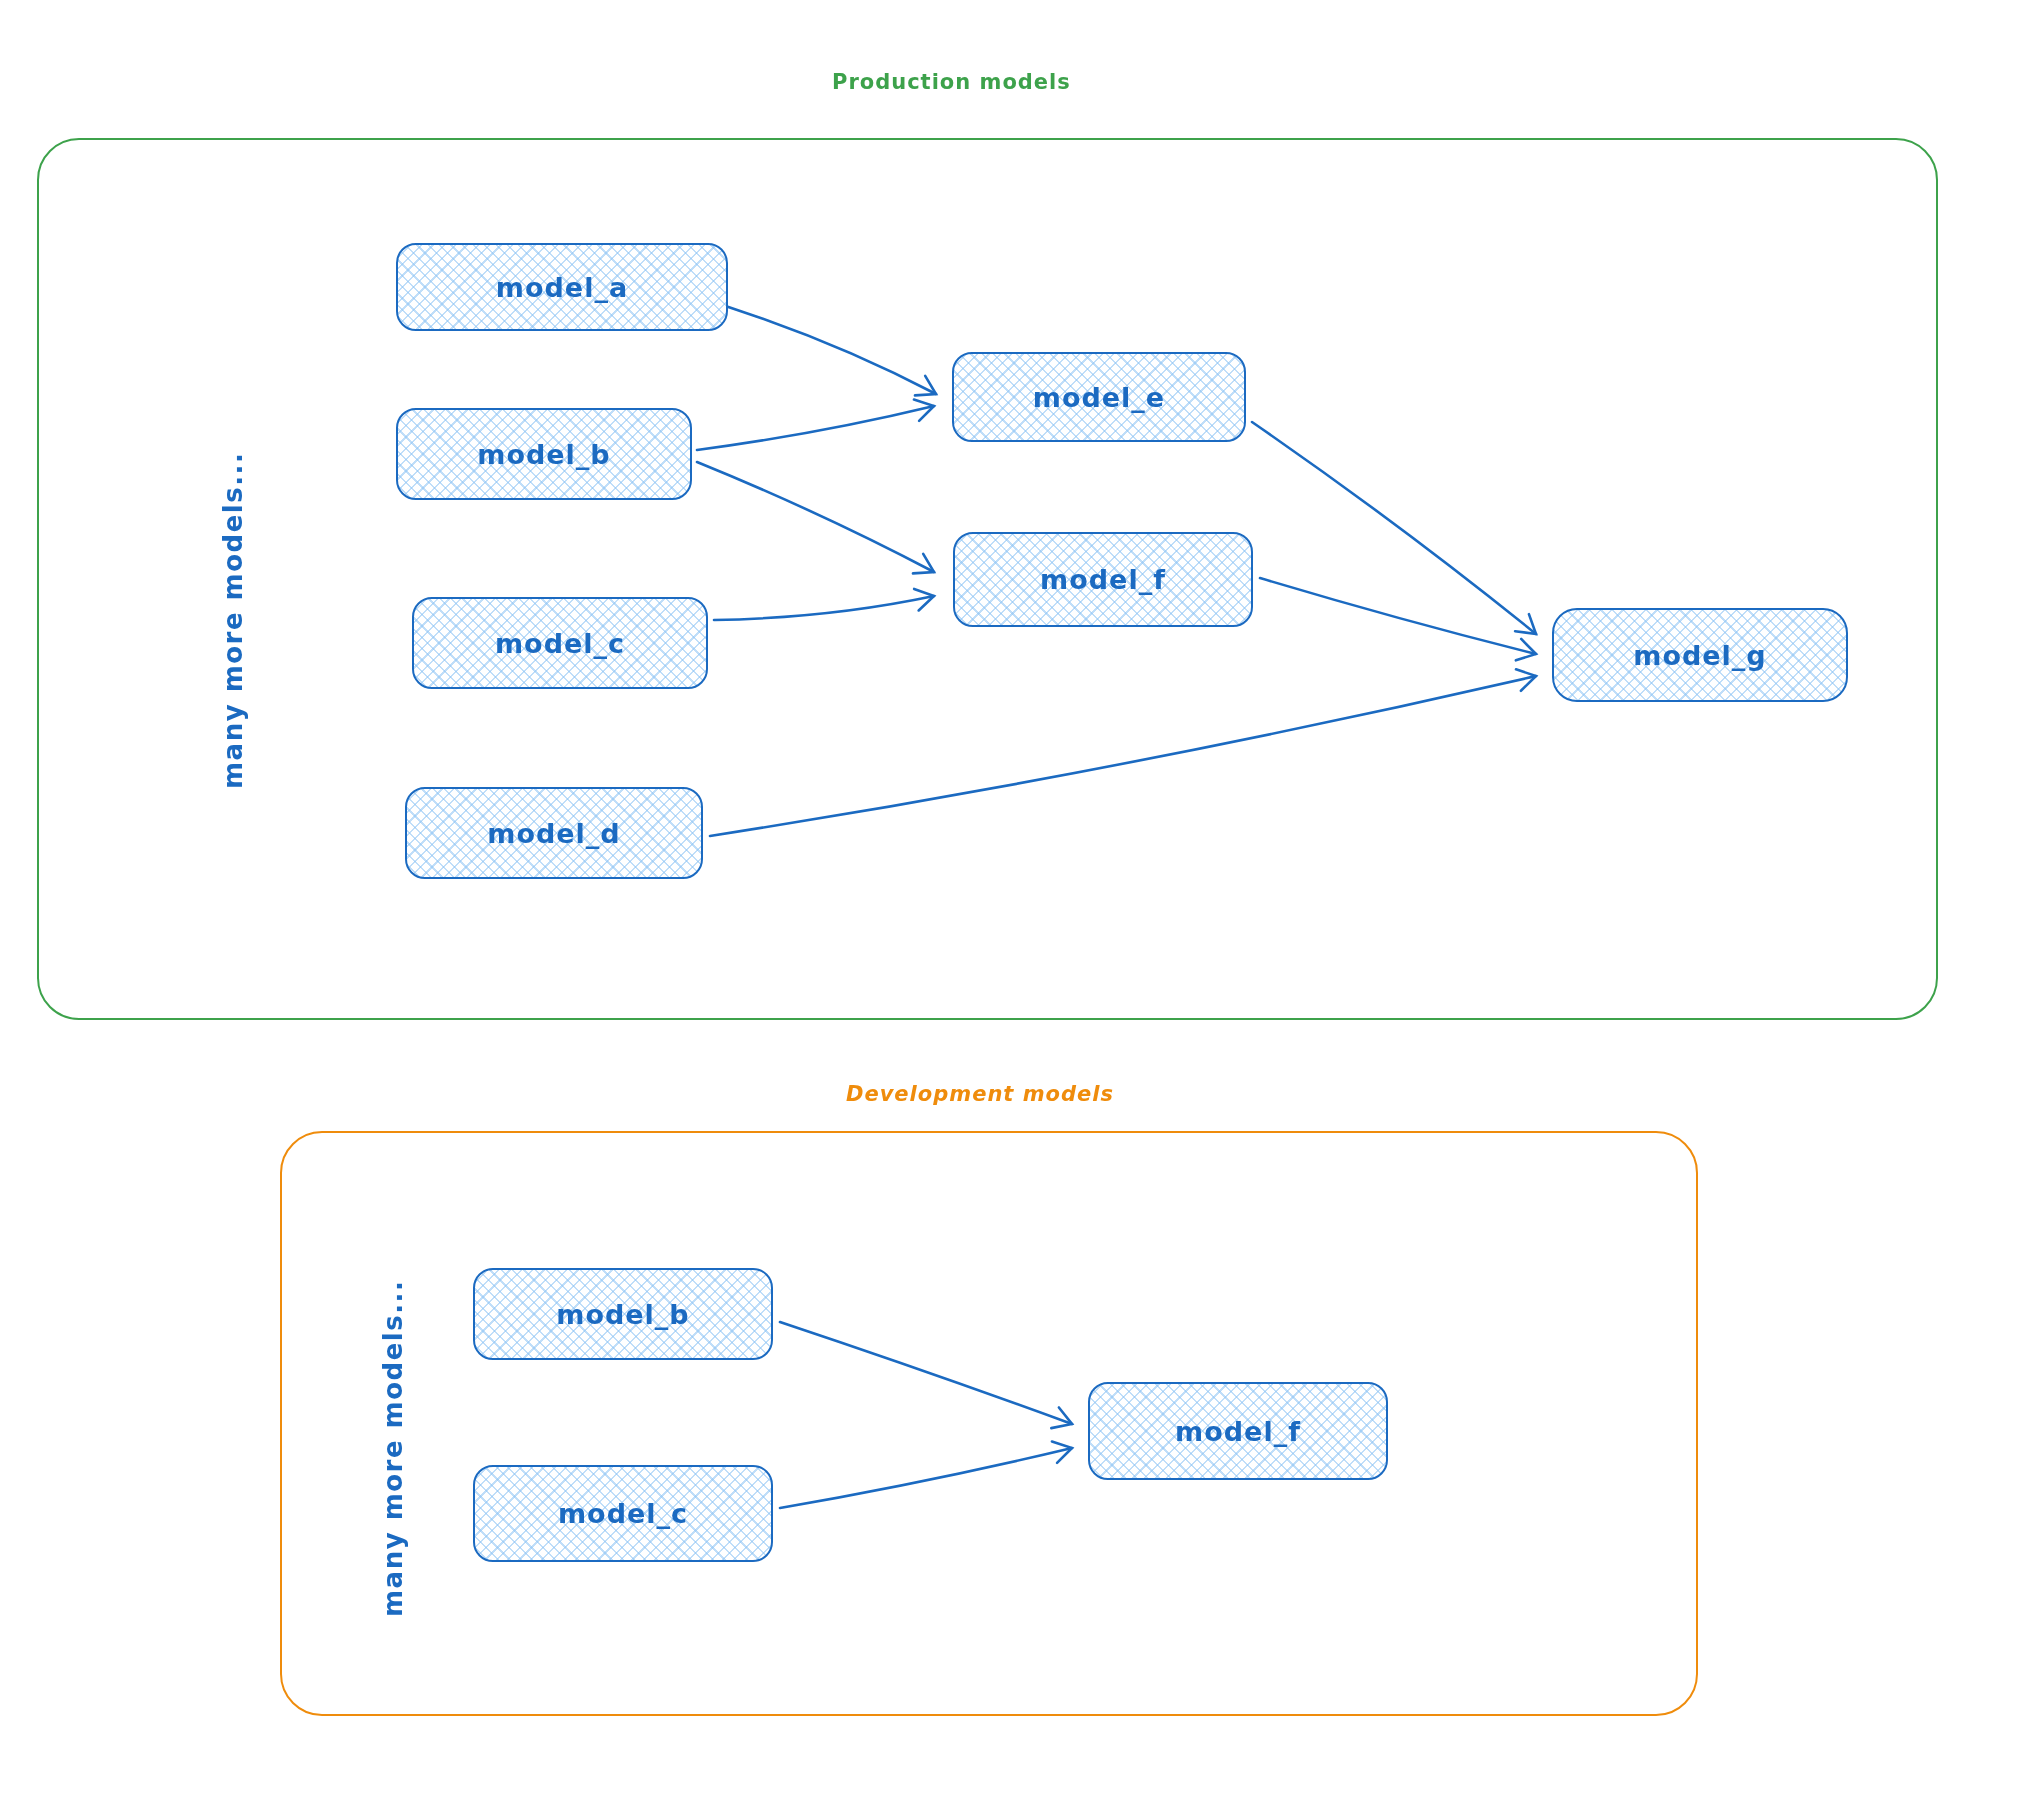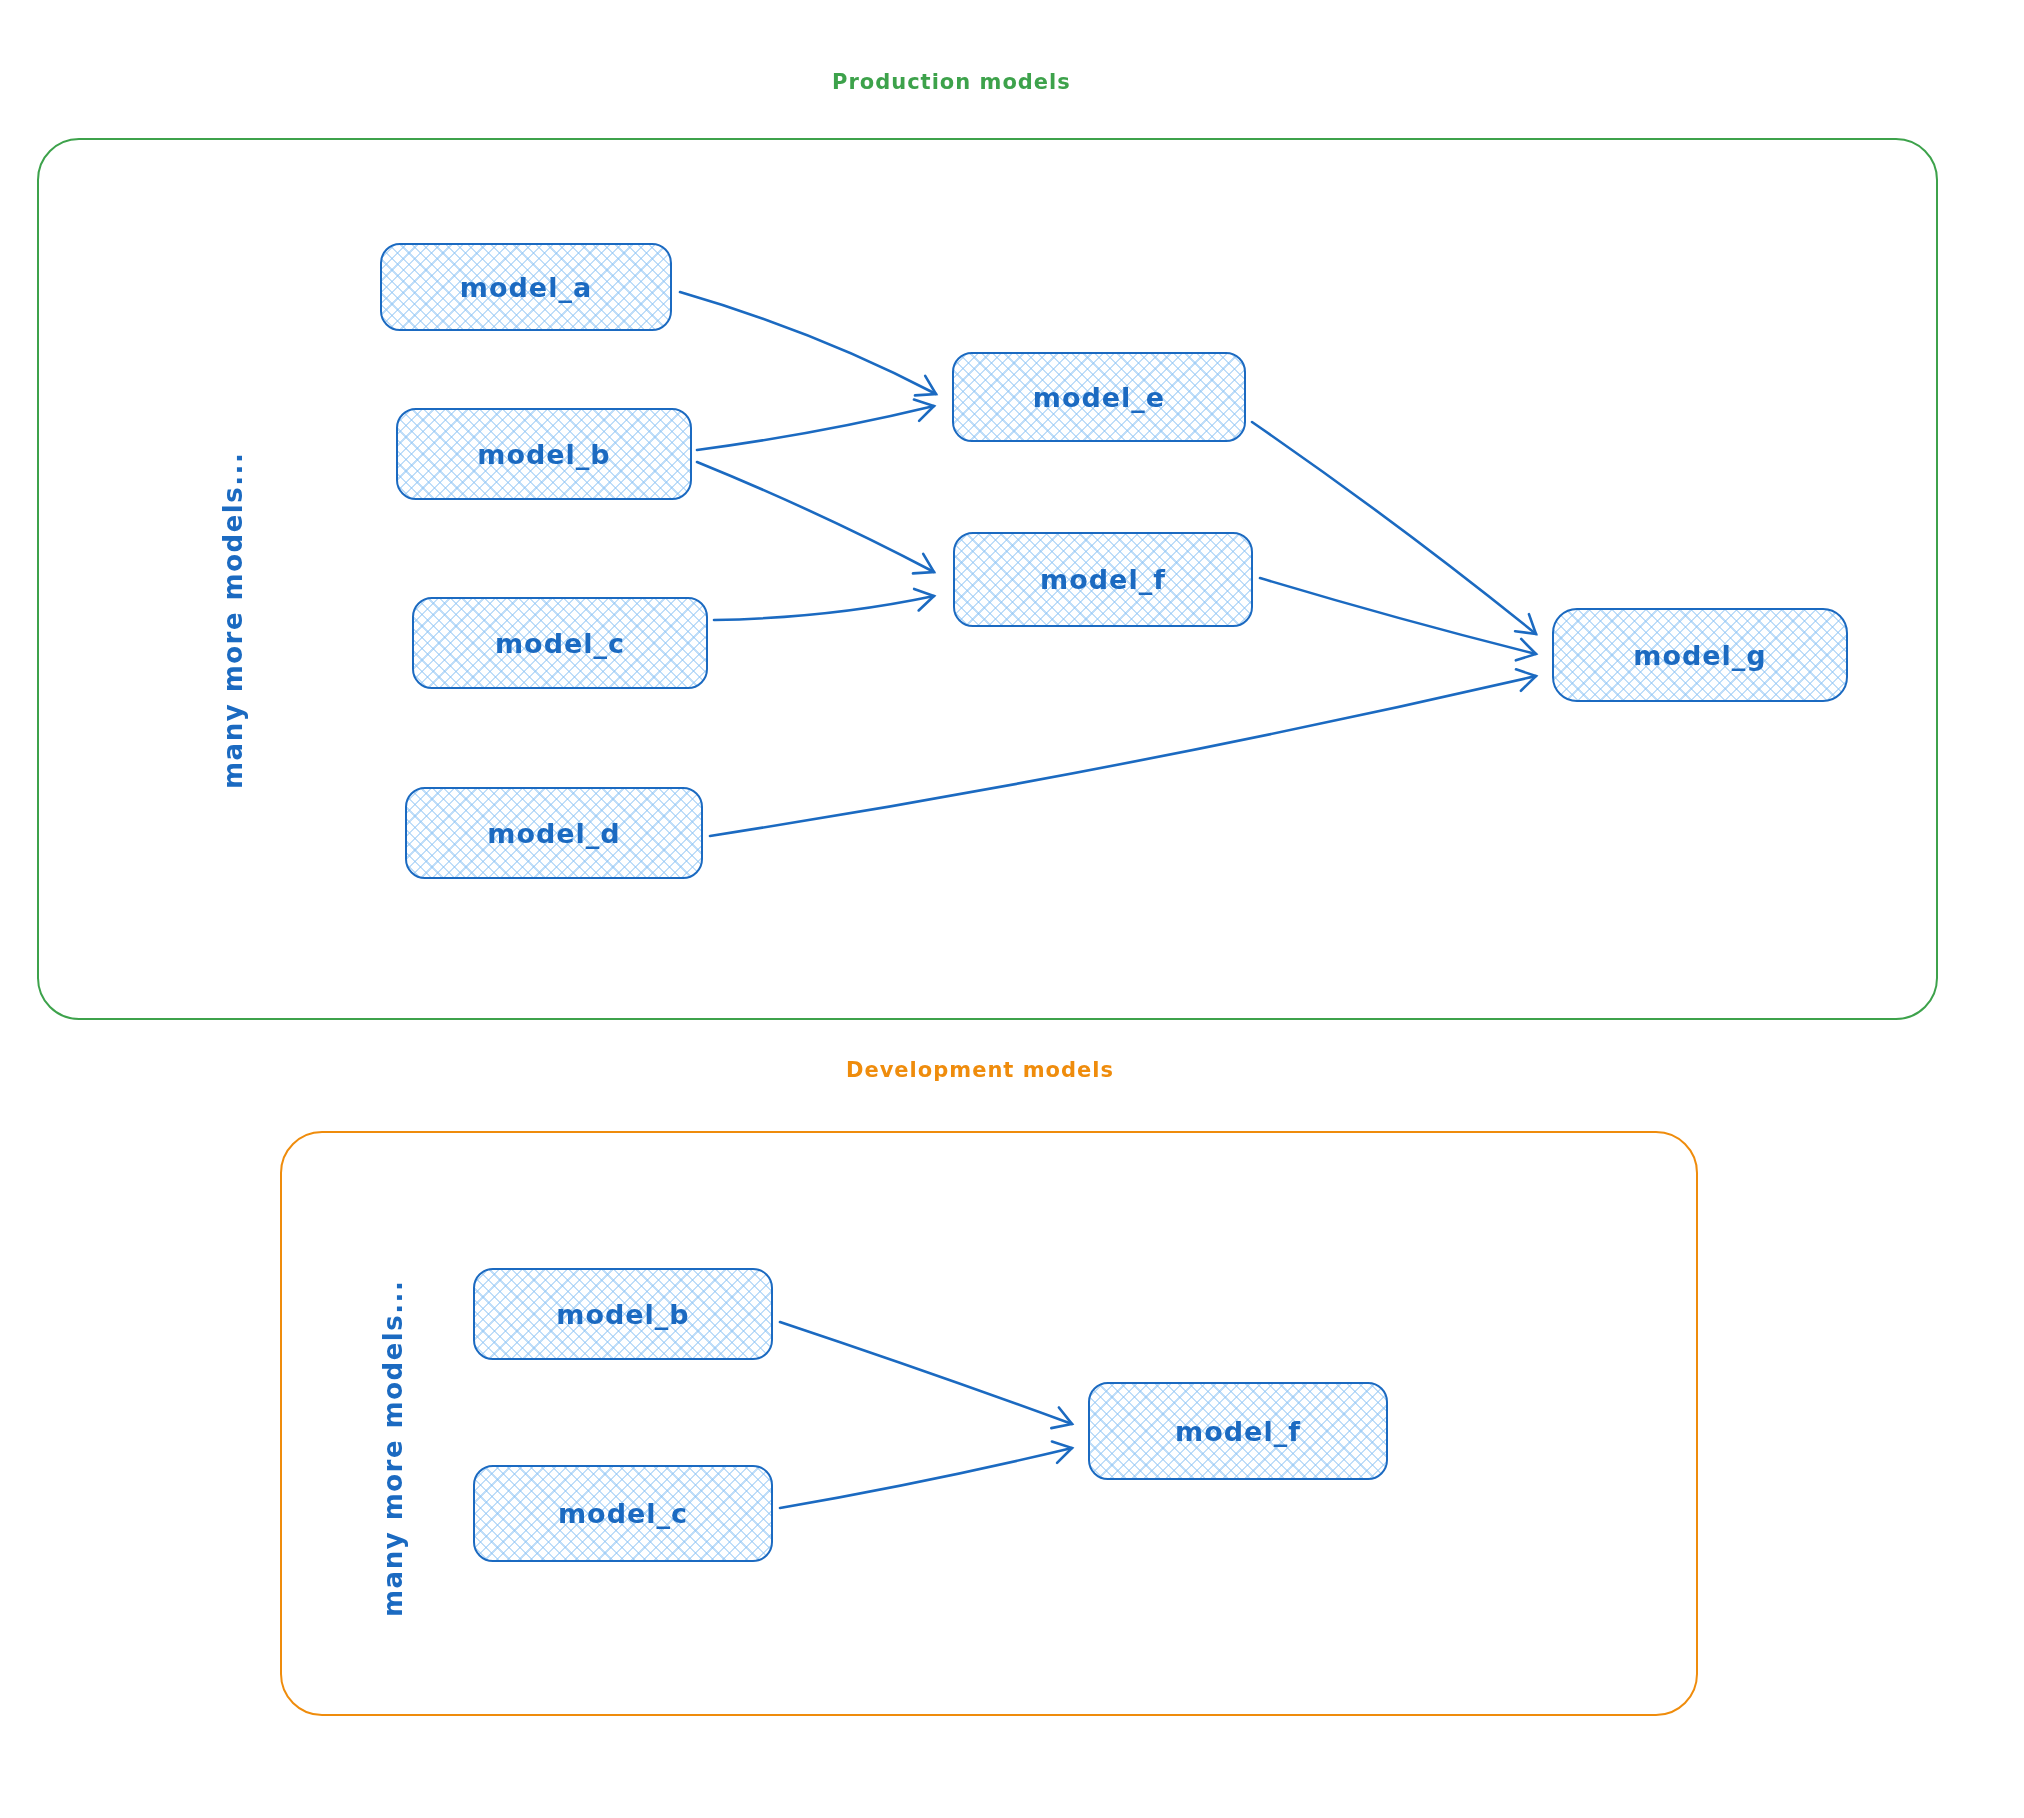--- a/index.html
+++ b/index.html
@@ -91,21 +91,21 @@
     <path d="M 697 462 Q 820 512 934 572" marker-end="url(#ah)"></path>
     <path d="M 714 620 Q 830 618 934 596" marker-end="url(#ah)"></path>
     <path d="M 1252 422 Q 1400 524 1536 634" marker-end="url(#ah)"></path>
     <path d="M 1260 578 Q 1400 620 1536 654" marker-end="url(#ah)"></path>
     <path d="M 710 836 Q 1120 772 1536 676" marker-end="url(#ah)"></path>
 
     <path d="M 780 1322 Q 930 1372 1072 1424" marker-end="url(#ah)"></path>
     <path d="M 780 1508 Q 930 1482 1072 1448" marker-end="url(#ah)"></path>
   </svg>
 
-  <div class="node" style="left:380px;top:243px;width:292px;height:88px;">
+  <div class="node" style="left:396px;top:243px;width:332px;height:88px;">
     <span>model_a</span>
   </div>
   <div class="node" style="left:396px;top:408px;width:296px;height:92px;">
     <span>model_b</span>
   </div>
   <div class="node" style="left:412px;top:597px;width:296px;height:92px;">
     <span>model_c</span>
   </div>
   <div class="node" style="left:405px;top:787px;width:298px;height:92px;">
     <span>model_d</span>
@@ -113,21 +113,21 @@
   <div class="node" style="left:952px;top:352px;width:294px;height:90px;">
     <span>model_e</span>
   </div>
   <div class="node" style="left:953px;top:532px;width:300px;height:95px;">
     <span>model_f</span>
   </div>
   <div class="node" style="left:1552px;top:608px;width:296px;height:94px;border-radius:25px;">
     <span>model_g</span>
   </div>
 
-  <div class="section-title title-orange" style="left:846px;top:1058px;">Development models</div>
+  <div class="section-title title-orange" style="left:846px;top:1082px;font-style:italic;">Development models</div>
 
   <div class="section-frame frame-orange" style="left:280px;top:1131px;width:1418px;height:585px;"></div>
 
   <div class="side-label" style="left:378px;top:1298px;height:300px;">many more models...</div>
 
   <div class="node" style="left:473px;top:1268px;width:300px;height:92px;">
     <span>model_b</span>
   </div>
   <div class="node" style="left:473px;top:1465px;width:300px;height:97px;">
     <span>model_c</span>

